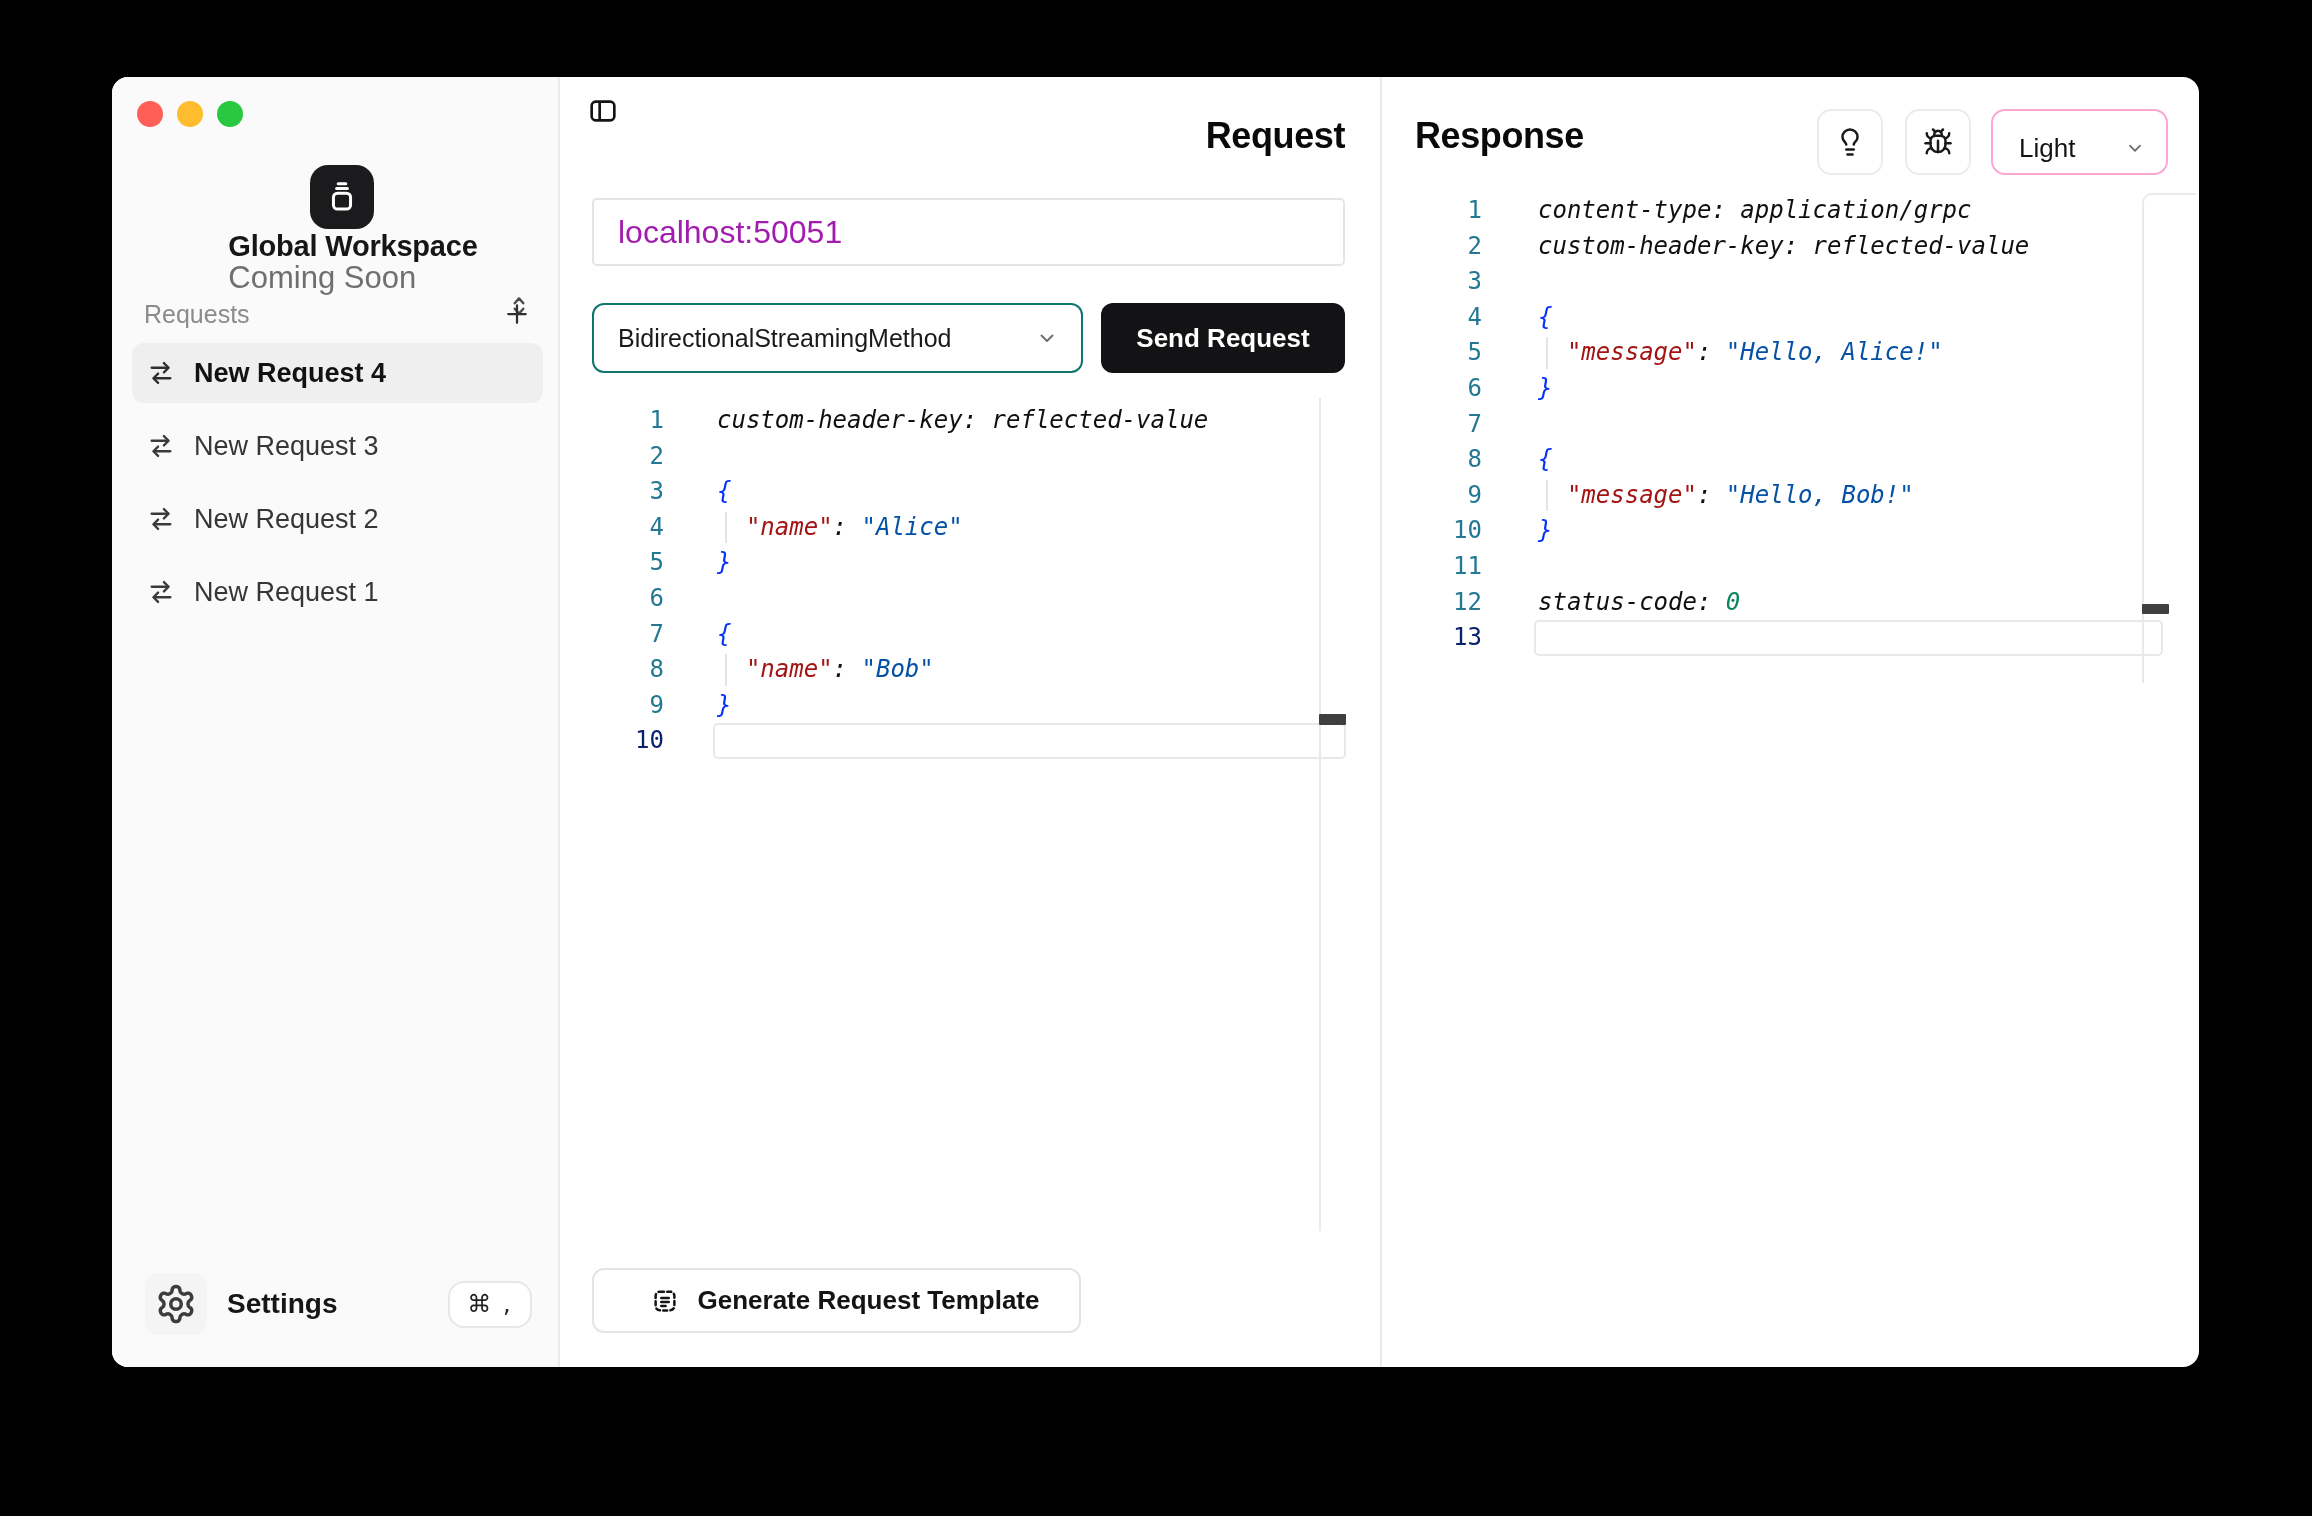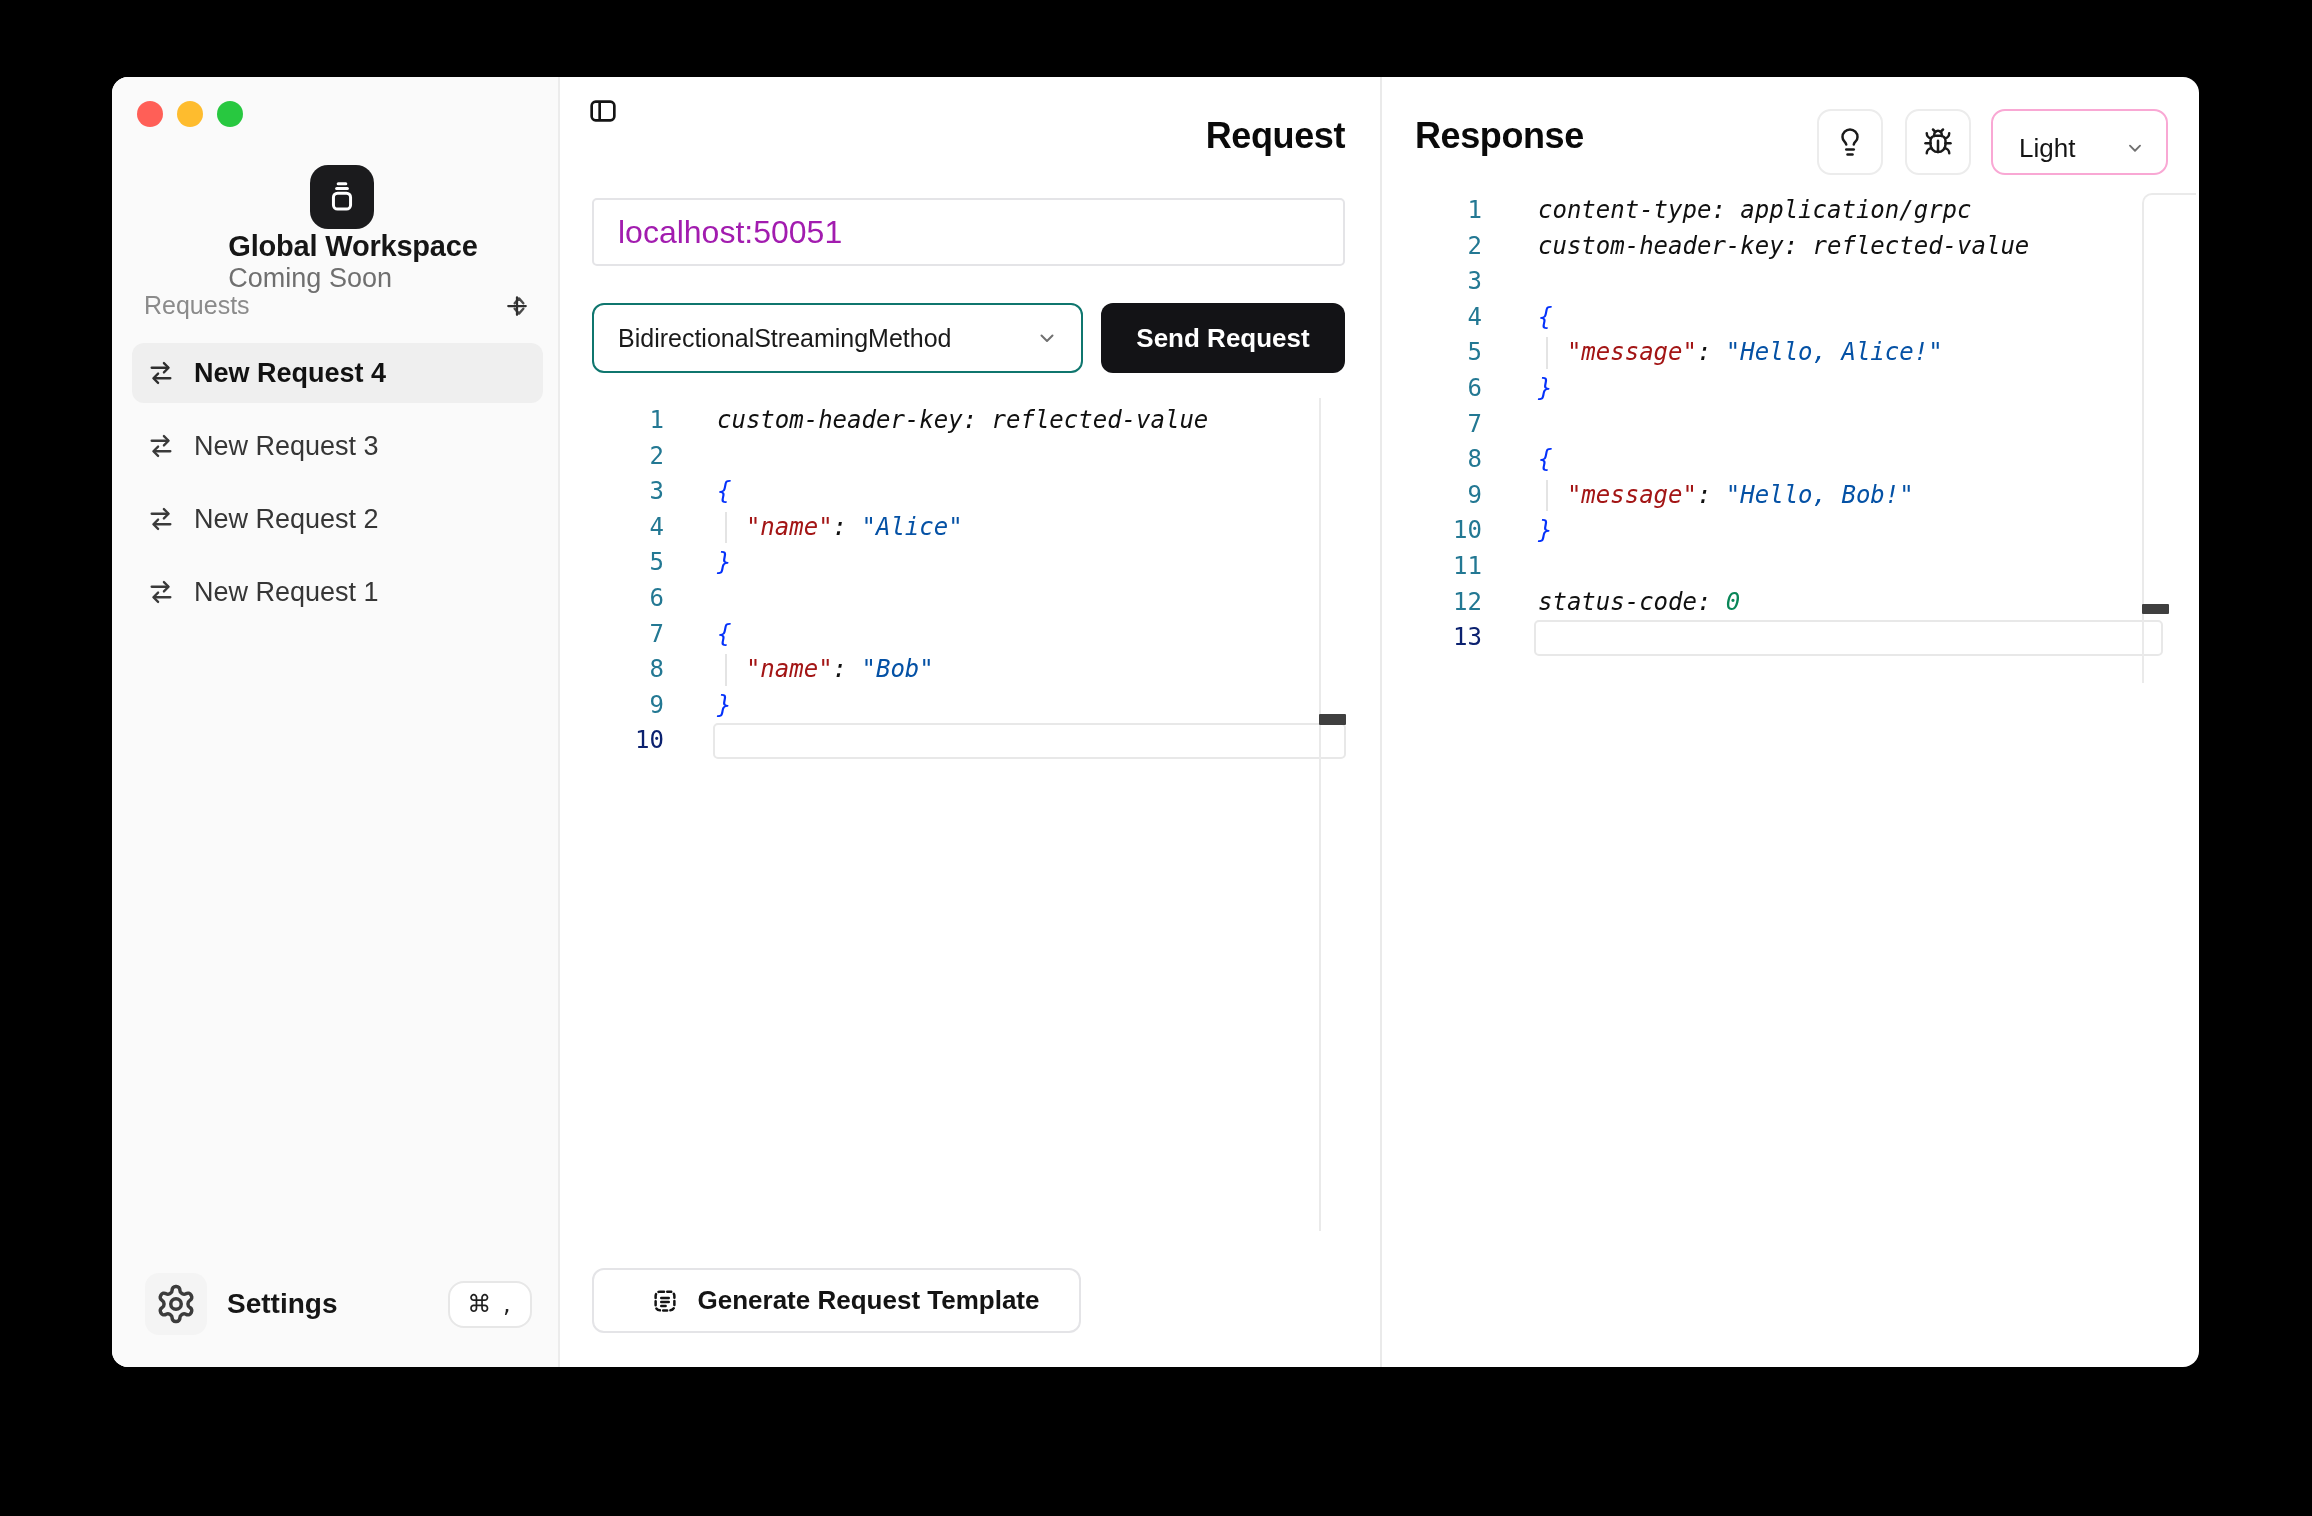--- a/index.html
+++ b/index.html
@@ -16,25 +16,25 @@
   .traffic { position:absolute; left:25px; top:24px; display:flex; gap:14px; }
   .light { width:26px; height:26px; border-radius:50%; }
   .light.red{ background:#ff5f57; } .light.yellow{ background:#febc2e; } .light.green{ background:#28c840; }
 
   .workspace-row { position:absolute; left:32px; right:18px; top:88px; height:66px;
     display:flex; align-items:center; cursor:default;flex-direction:column; }
   .ws-tile { width:64px; height:64px; border-radius:18px; background:#1b1b1d;
     display:flex; align-items:center; justify-content:center; flex:0 0 auto; }
   .ws-text { margin-left:22px; }
   .ws-title { font-size:29px; font-weight:700; color:#161616; line-height:34px; letter-spacing:-.2px; }
-  .ws-sub { font-size:27px; color:#6f6f6f; line-height:30px; }
+  .ws-sub { font-size:31px; color:#6f6f6f; line-height:30px; }
   .ws-chevron { margin-left:auto; margin-right:8px; }
 
   .requests-header { position:absolute; left:32px; right:26px; top:214px; height:38px;
-    display:flex; align-items:flex-start; justify-content:space-between; }
+    display:flex; align-items:flex-end; justify-content:space-between; }
   .requests-label { font-size:25px; color:#8b8b8b; }
 
   .request-list { position:absolute; left:0; right:0; top:266px; }
   .req-row { height:60px; margin:0 15px 13px 20px; border-radius:12px;
     display:flex; align-items:center; padding-left:15px; cursor:pointer; }
   .req-row.selected { background:#efefef; }
   .req-row .label { margin-left:19px; font-size:27px; color:#363636; }
   .req-row.selected .label { font-weight:700; color:#121212; }
 
   .settings-row { position:absolute; left:33px; right:26px; top:1196px; height:62px;

